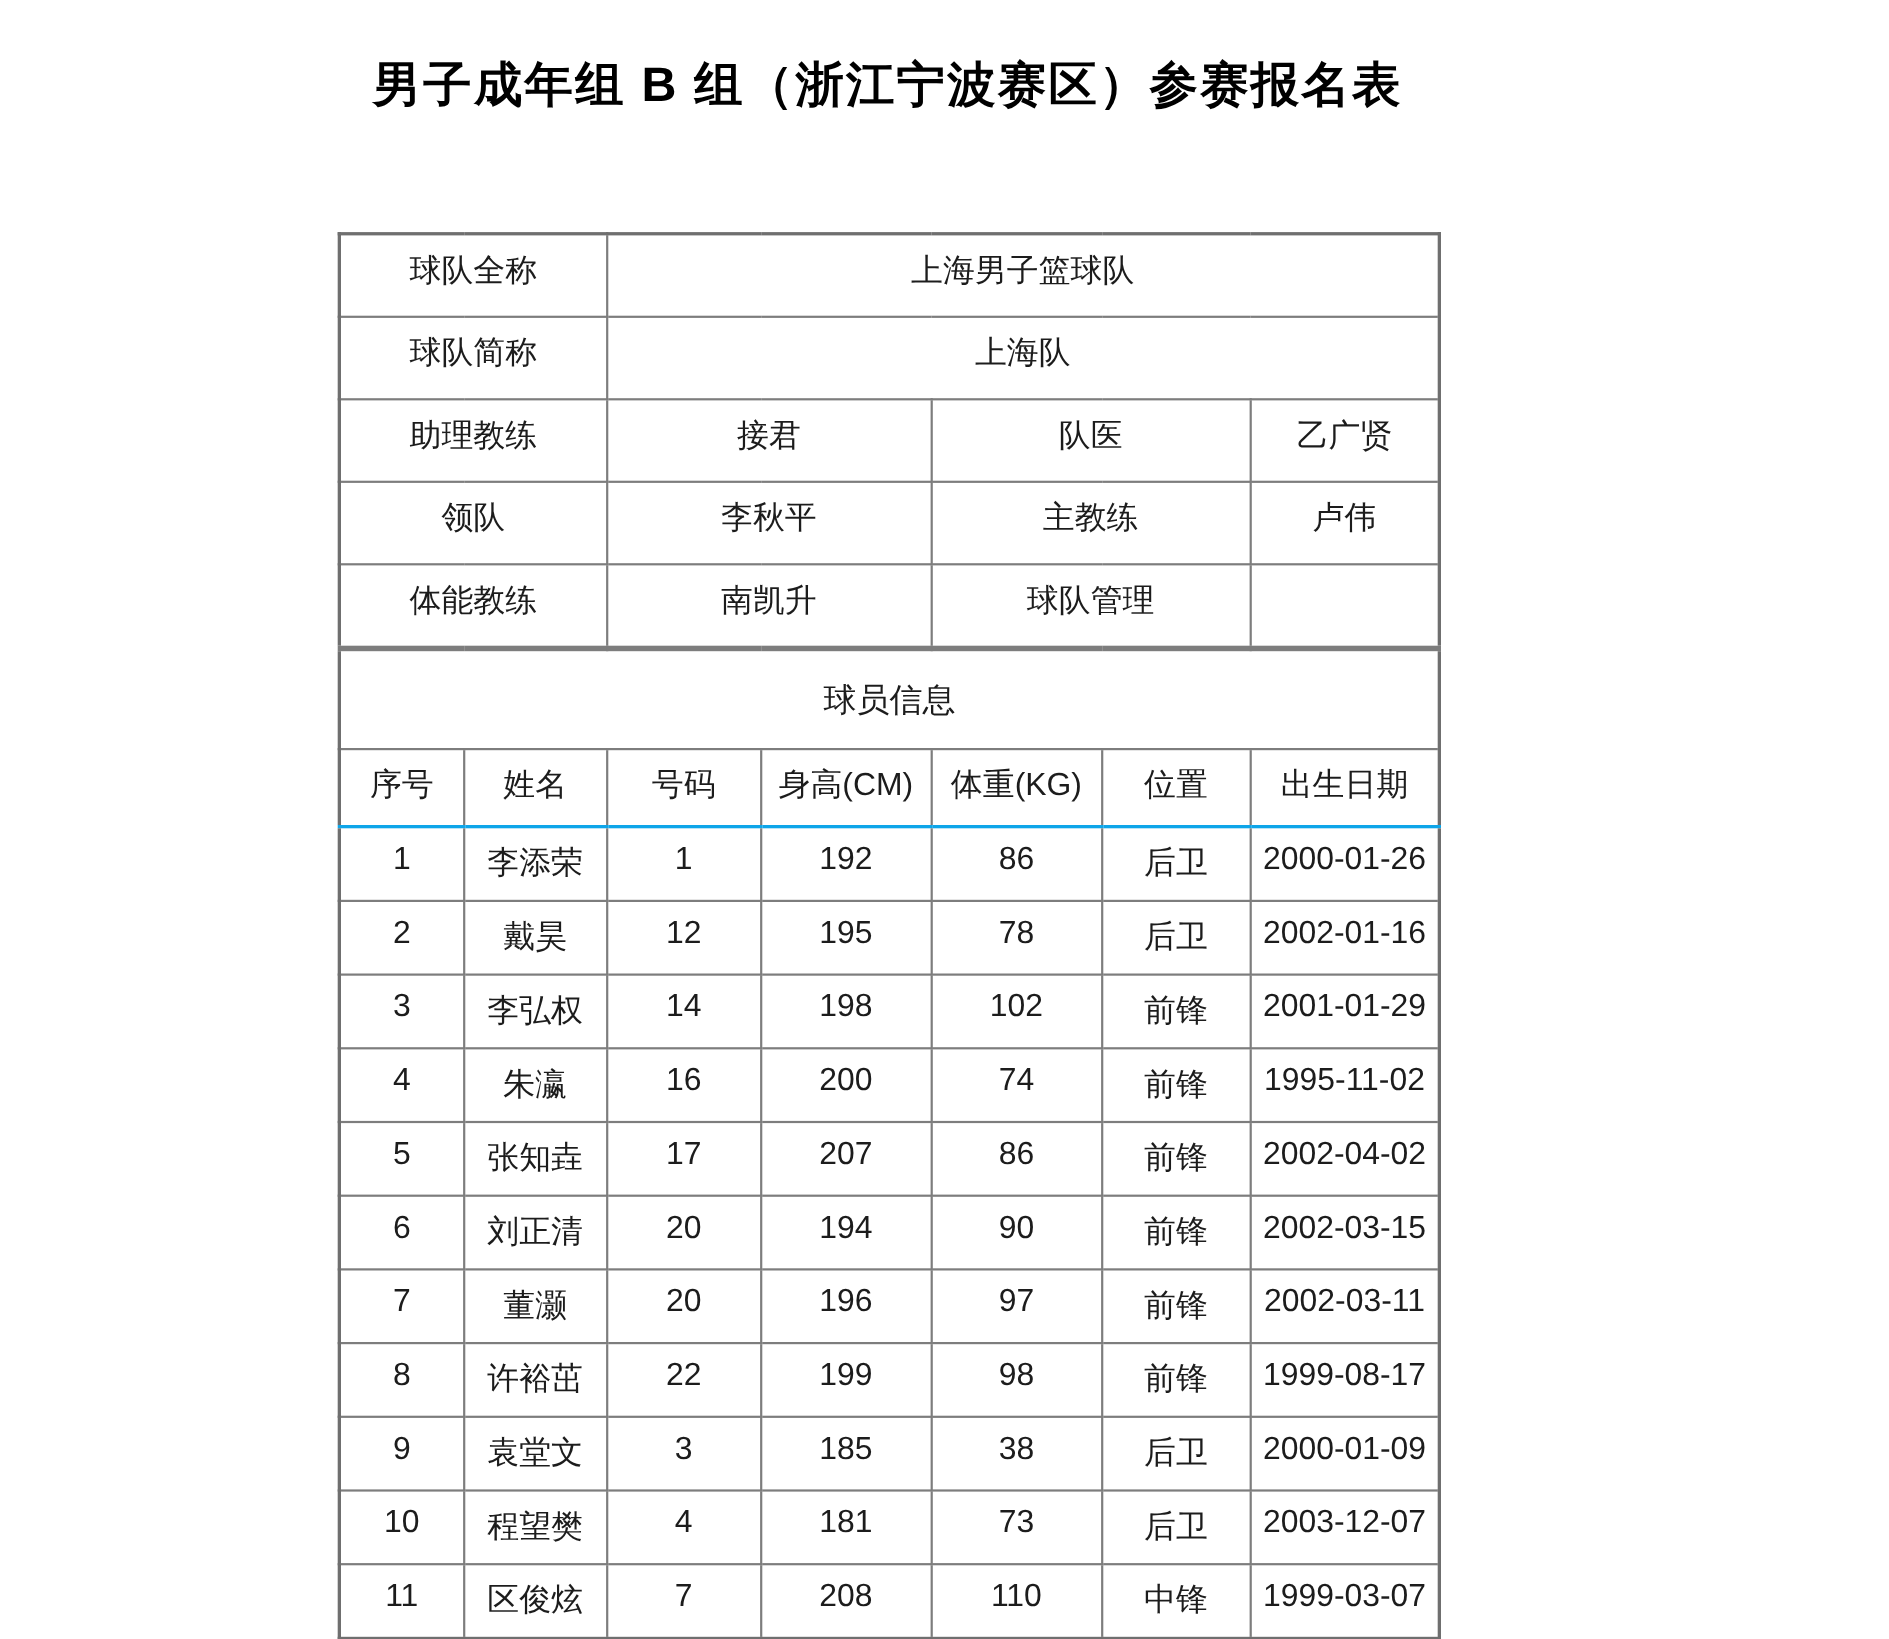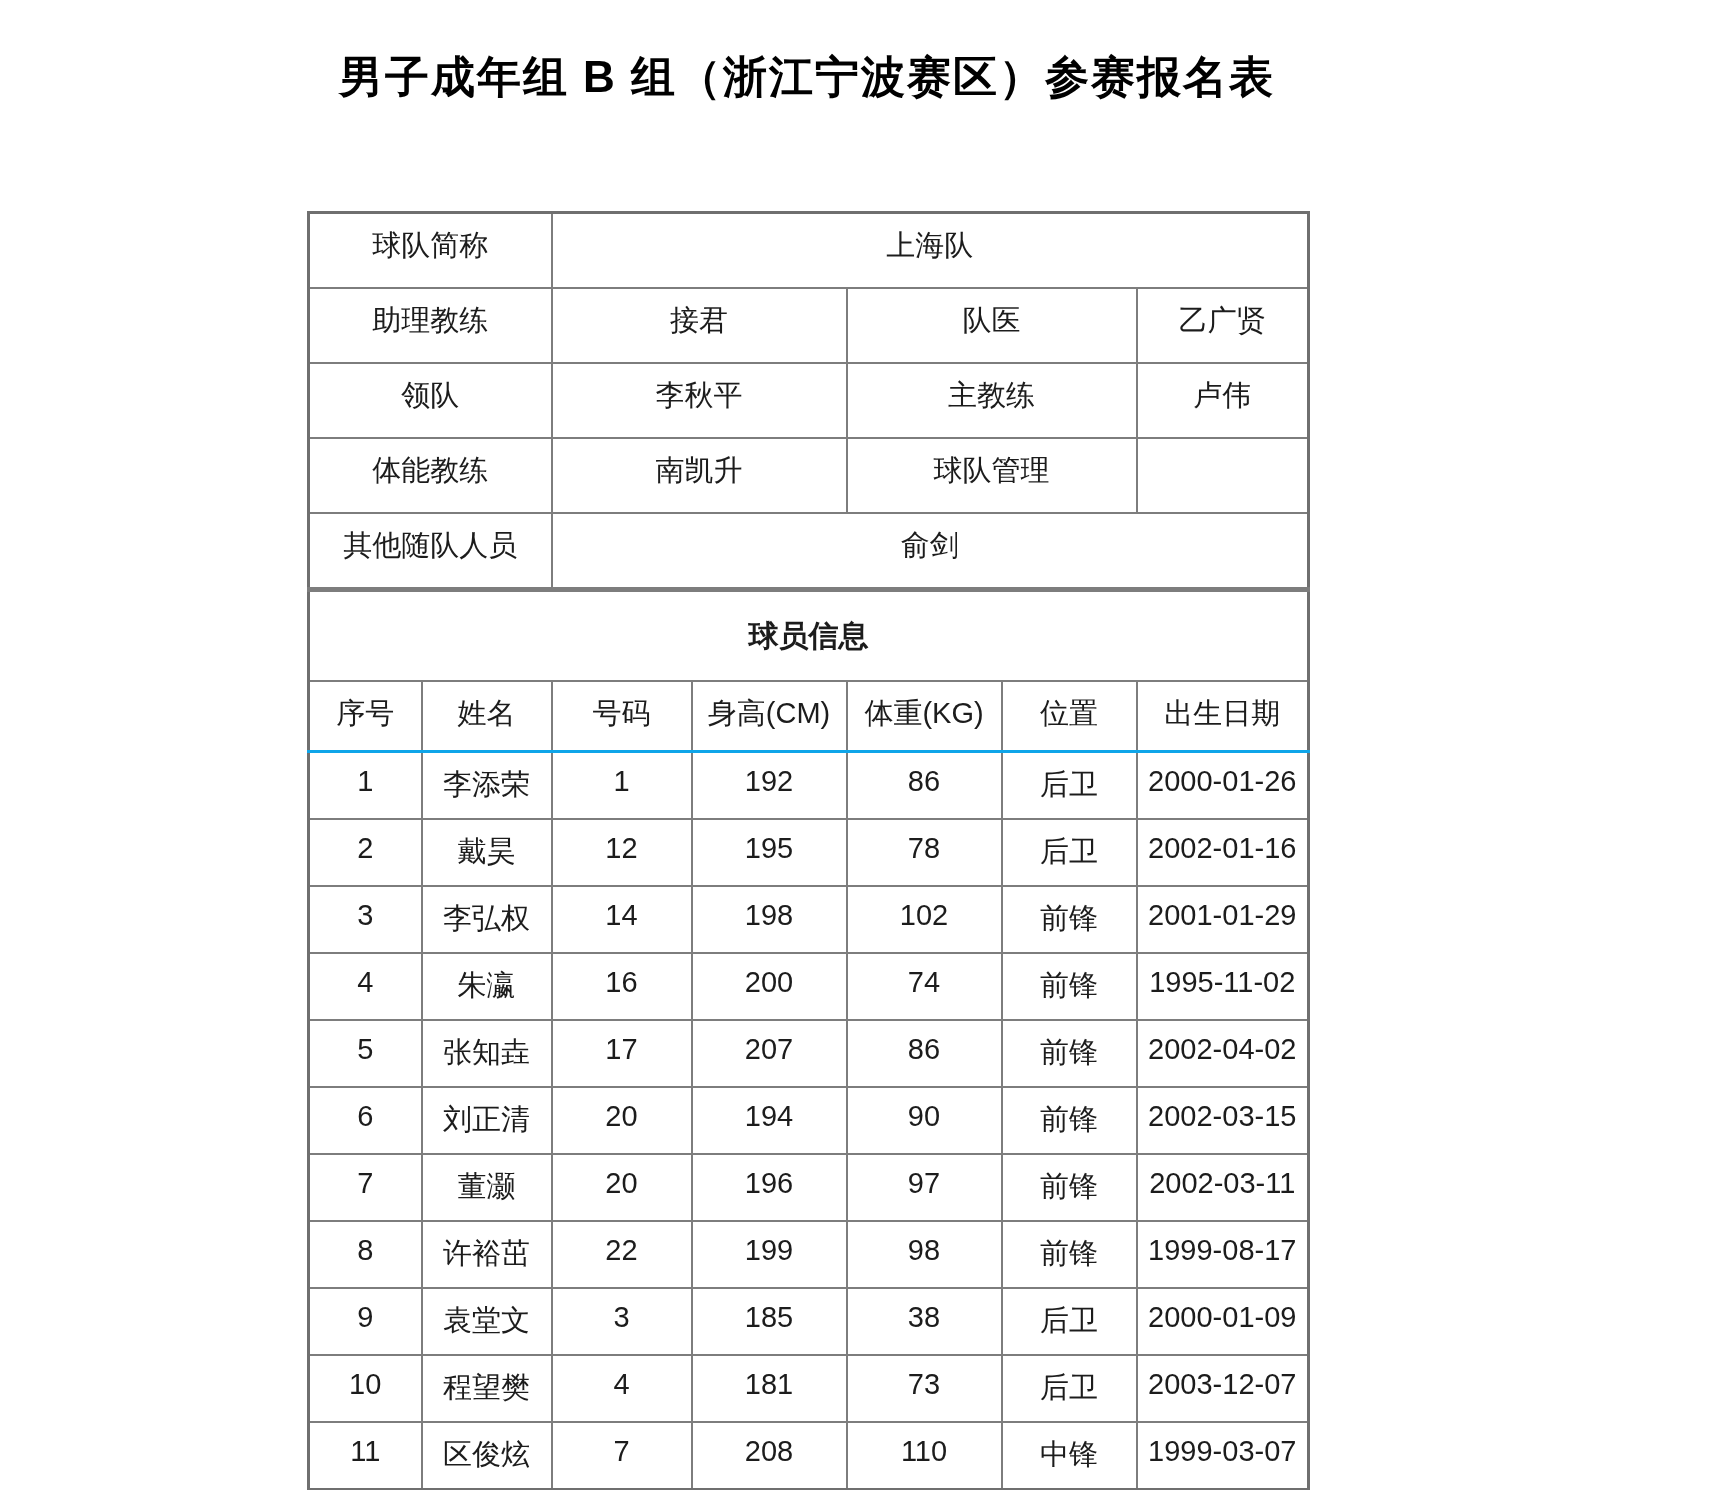--- a/index.html
+++ b/index.html
@@ -50,21 +50,21 @@
     vertical-align: top;
     padding: 12px 4px 0 4px;
     overflow: hidden;
     white-space: nowrap;
     color: #1c1c1c;
   }
   table.reg { border: 3px solid #6f6f6f; }
   tr.team-row td { height: 61px; }
   tr.section-row td {
     height: 88px;
-    font-weight: bold;
+    font-weight: normal;
     font-size: 30px;
     vertical-align: middle;
     padding-top: 0;
     border-top: 5px solid #7d7d7d;
   }
   tr.head-row th { height: 56px; border-bottom: 3px solid #0ea5e9; }
   tr.player-row td { height: 53px; }
 </style>
 </head>
 <body>
@@ -80,44 +80,44 @@
         <col style="width:130px">
         <col style="width:140px">
         <col style="width:155px">
         <col style="width:155px">
         <col style="width:135px">
         <col style="width:172px">
       </colgroup>
 
       <tbody>
         <tr class="team-row">
+          <td colspan="2">球队全称</td>
+          <td colspan="5">上海男子篮球队</td>
+        </tr>
+        <tr class="team-row">
           <td colspan="2">球队简称</td>
           <td colspan="5">上海队</td>
         </tr>
         <tr class="team-row">
           <td colspan="2">助理教练</td>
           <td colspan="2">接君</td>
           <td colspan="2">队医</td>
           <td>乙广贤</td>
         </tr>
         <tr class="team-row">
           <td colspan="2">领队</td>
           <td colspan="2">李秋平</td>
           <td colspan="2">主教练</td>
           <td>卢伟</td>
         </tr>
         <tr class="team-row">
           <td colspan="2">体能教练</td>
           <td colspan="2">南凯升</td>
           <td colspan="2">球队管理</td>
           <td></td>
-        </tr>
-        <tr class="team-row">
-          <td colspan="2">其他随队人员</td>
-          <td colspan="5">俞剑</td>
         </tr>
 
         <tr class="section-row">
           <td colspan="7">球员信息</td>
         </tr>
 
         <tr class="head-row">
           <th>序号</th>
           <th>姓名</th>
           <th>号码</th>

